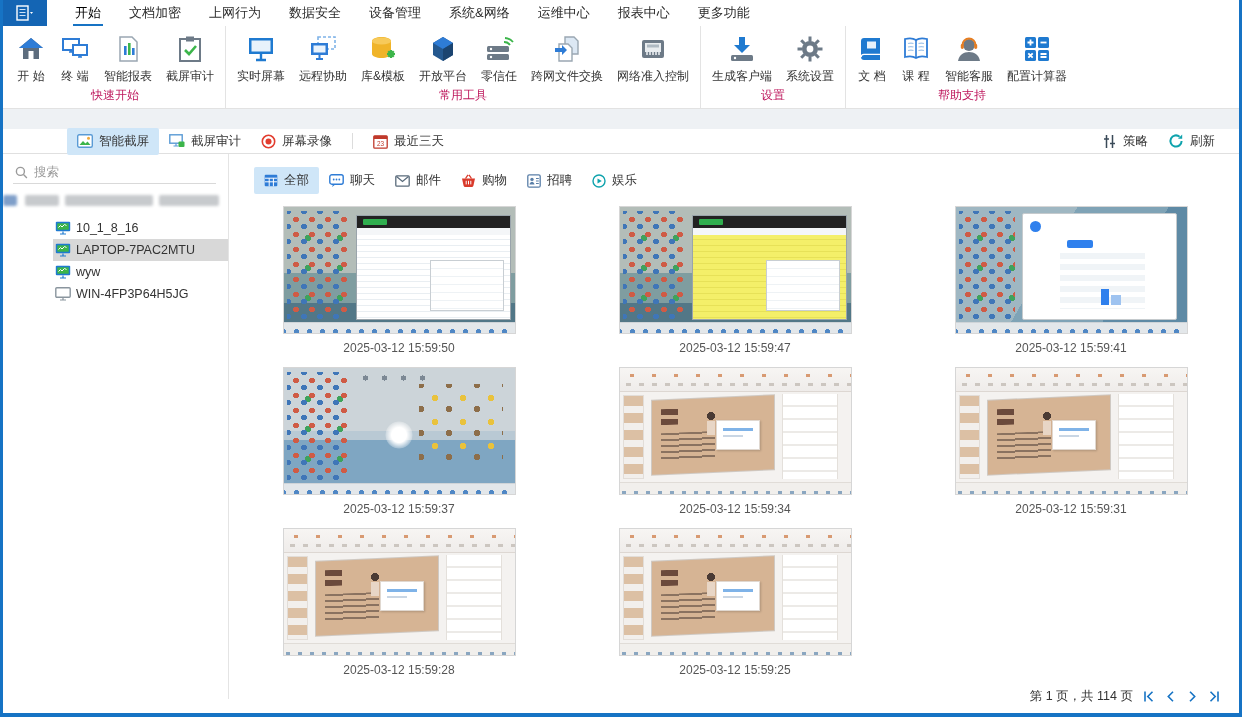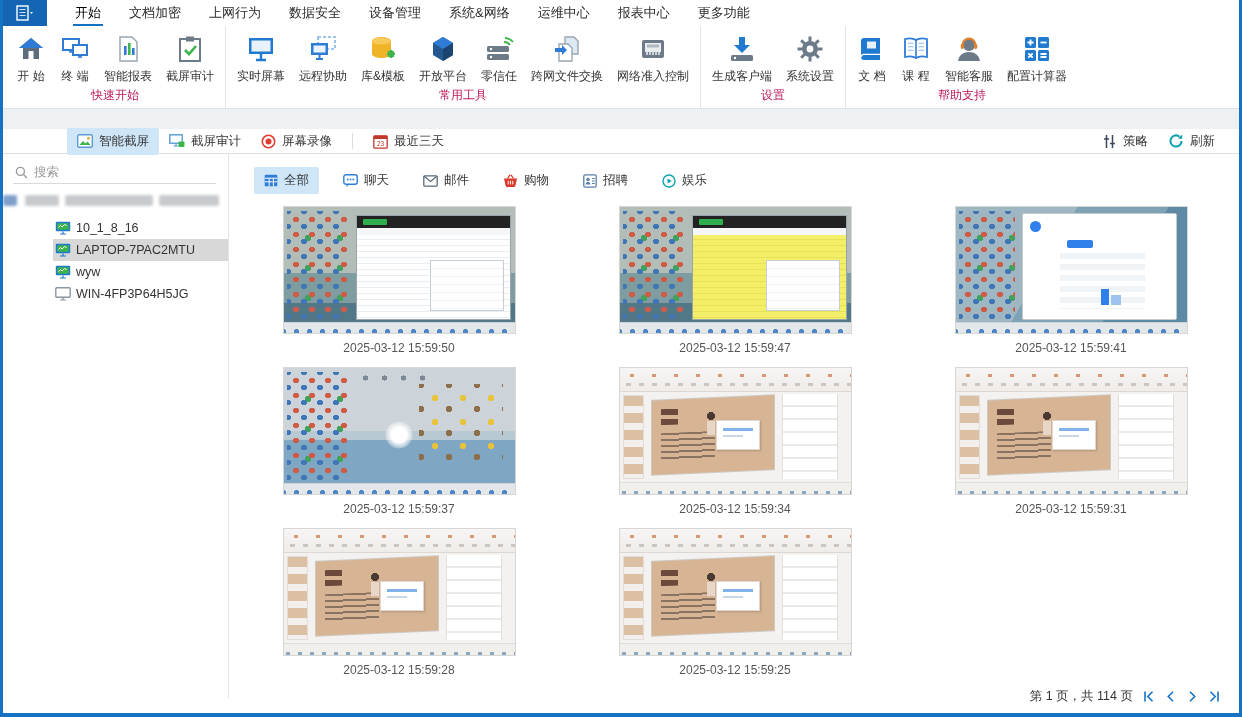--- a/index.html
+++ b/index.html
@@ -44,21 +44,21 @@
   .redact{position:relative;height:16px;margin-top:9px}
   .rb{position:absolute;top:2px;height:11px;border-radius:2px;background:#c7cacd;filter:blur(1.4px)}
   .tree{margin-top:8px}
   .trow{display:flex;align-items:center;gap:5px;height:22px;font-size:12.5px;color:#333;cursor:pointer}
   .trow.group{padding-left:24px;color:#222}
   .titem{margin-left:50px;padding:0 4px 0 2px}
   .titem.selected{background:#d8d8d8}
   .tname{white-space:nowrap}
 
   .content{flex:1;display:flex;flex-direction:column;background:#fff}
-  .filters{display:flex;align-items:center;gap:14px;padding:13px 0 9px 25px}
+  .filters{display:flex;align-items:center;padding:13px 0 9px 25px}
   .grid{display:grid;grid-template-columns:repeat(3,336px);margin-left:2px}
   .cell{display:flex;flex-direction:column;align-items:center;padding-top:3px}
   .cell figcaption{font-size:12px;color:#555;padding:7px 0 9px;text-align:left}
   .pager{display:flex;align-items:center;justify-content:flex-end;gap:9px;padding:2px 18px 0 0;font-size:12.5px;color:#333}
   .pic{display:flex;align-items:center;cursor:pointer}
 
   
   .shot{position:relative;width:233px;height:128px;border:1px solid #d6d6d6;overflow:hidden;background:#b9c2bd}
   .shot i{position:absolute;display:block}
   .ic{left:3px;top:4px;bottom:13px;width:62px;

